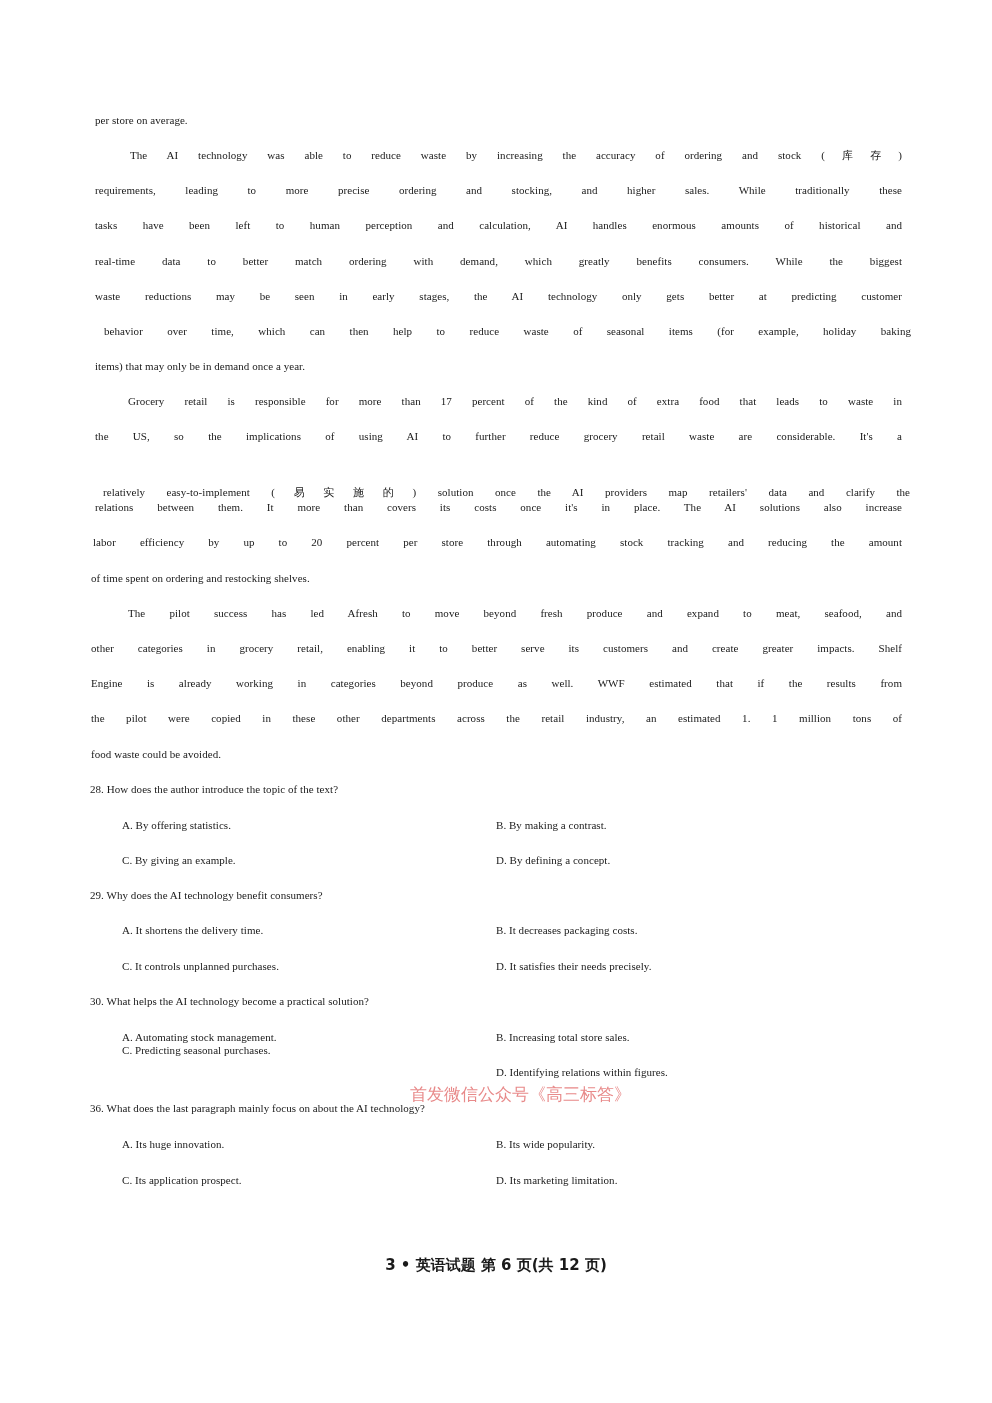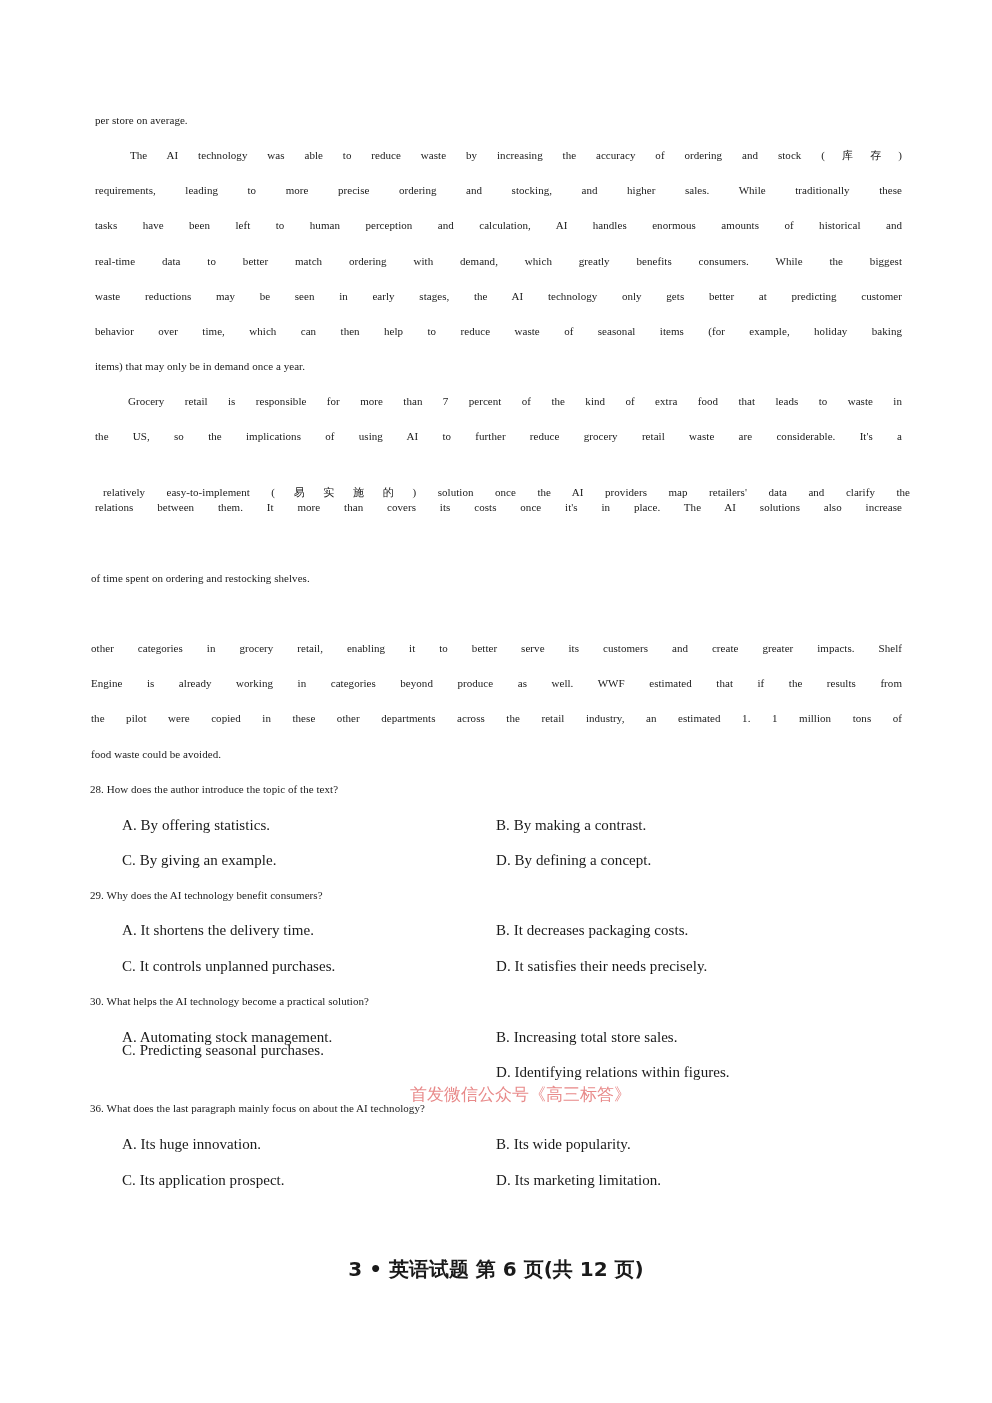--- a/index.html
+++ b/index.html
@@ -11,57 +11,59 @@
   .page { position: absolute; left: 0; top: 0; width: 992px; height: 1403px; }
   .line {
     position: absolute;
     font-size: 11px;
     line-height: 20px;
     white-space: nowrap;
     letter-spacing: 0.05px;
   }
   .just { text-align: justify; text-align-last: justify; }
   .q { left: 90px; }
-  .opt { font-size: 15px; }
+  .opt { font-size: 11px; }
   .optA { left: 122px; }
   .optB { left: 496px; }
   .watermark {
     position: absolute; left: 410px; top: 1083px;
     font-size: 17px; color: #e88a8a;
     font-family: "DejaVu Sans", sans-serif;
     white-space: nowrap;
   }
   .footer {
     position: absolute; left: 0; width: 992px; top: 1256px;
-    text-align: center; font-size: 20px; font-weight: bold;
+    text-align: center; font-size: 15px; font-weight: bold;
     font-family: "DejaVu Sans", sans-serif;
     white-space: nowrap;
   }
 </style>
 </head>
 <body>
 
 <div class="page">
 
   <div class="line" style="left:95px; top:110px;">per store on average.</div>
 
   <div class="line just" style="left:130px; width:772px; top:145px;">The AI technology was able to reduce waste by increasing the accuracy of ordering and stock (库存)</div>
   <div class="line just" style="left:95px; width:807px; top:180px;">requirements, leading to more precise ordering and stocking, and higher sales. While traditionally these</div>
   <div class="line just" style="left:95px; width:807px; top:215px;">tasks have been left to human perception and calculation, AI handles enormous amounts of historical and</div>
   <div class="line just" style="left:95px; width:807px; top:251px;">real-time data to better match ordering with demand, which greatly benefits consumers. While the biggest</div>
   <div class="line just" style="left:95px; width:807px; top:286px;">waste reductions may be seen in early stages, the AI technology only gets better at predicting customer</div>
-  <div class="line just" style="left:95px; width:807px; top:321px;">behavior over time, which can then help to reduce waste of seasonal items (for example, holiday baking</div>
+  <div class="line just" style="left:104px; width:807px; top:321px;">behavior over time, which can then help to reduce waste of seasonal items (for example, holiday baking</div>
   <div class="line" style="left:95px; top:356px;">items) that may only be in demand once a year.</div>
 
-  <div class="line just" style="left:128px; width:774px; top:391px;">Grocery retail is responsible for more than 7 percent of the kind of extra food that leads to waste in</div>
+  <div class="line just" style="left:128px; width:774px; top:391px;">Grocery retail is responsible for more than 17 percent of the kind of extra food that leads to waste in</div>
   <div class="line just" style="left:95px; width:807px; top:426px;">the US, so the implications of using AI to further reduce grocery retail waste are considerable. It's a</div>
   <div class="line just" style="left:95px; width:807px; top:482px;margin-left:8px;">relatively easy-to-implement (易实施的) solution once the AI providers map retailers' data and clarify the</div>
   <div class="line just" style="left:95px; width:807px; top:497px;">relations between them. It more than covers its costs once it's in place. The AI solutions also increase</div>
+  <div class="line just" style="left:93px; width:809px; top:532px;">labor efficiency by up to 20 percent per store through automating stock tracking and reducing the amount</div>
   <div class="line" style="left:91px; top:568px;">of time spent on ordering and restocking shelves.</div>
 
+  <div class="line just" style="left:128px; width:774px; top:603px;">The pilot success has led Afresh to move beyond fresh produce and expand to meat, seafood, and</div>
   <div class="line just" style="left:91px; width:811px; top:638px;">other categories in grocery retail, enabling it to better serve its customers and create greater impacts. Shelf</div>
   <div class="line just" style="left:91px; width:811px; top:673px;">Engine is already working in categories beyond produce as well. WWF estimated that if the results from</div>
   <div class="line just" style="left:91px; width:811px; top:708px;">the pilot were copied in these other departments across the retail industry, an estimated 1. 1 million tons of</div>
   <div class="line" style="left:91px; top:744px;">food waste could be avoided.</div>
 
   <div class="line q" style="top:779px;">
     <span>28.</span>
     <span>How does the author introduce the topic of the text?</span>
   </div>
   <div class="line opt optA" style="top:815px;">A.  By offering statistics.</div>

